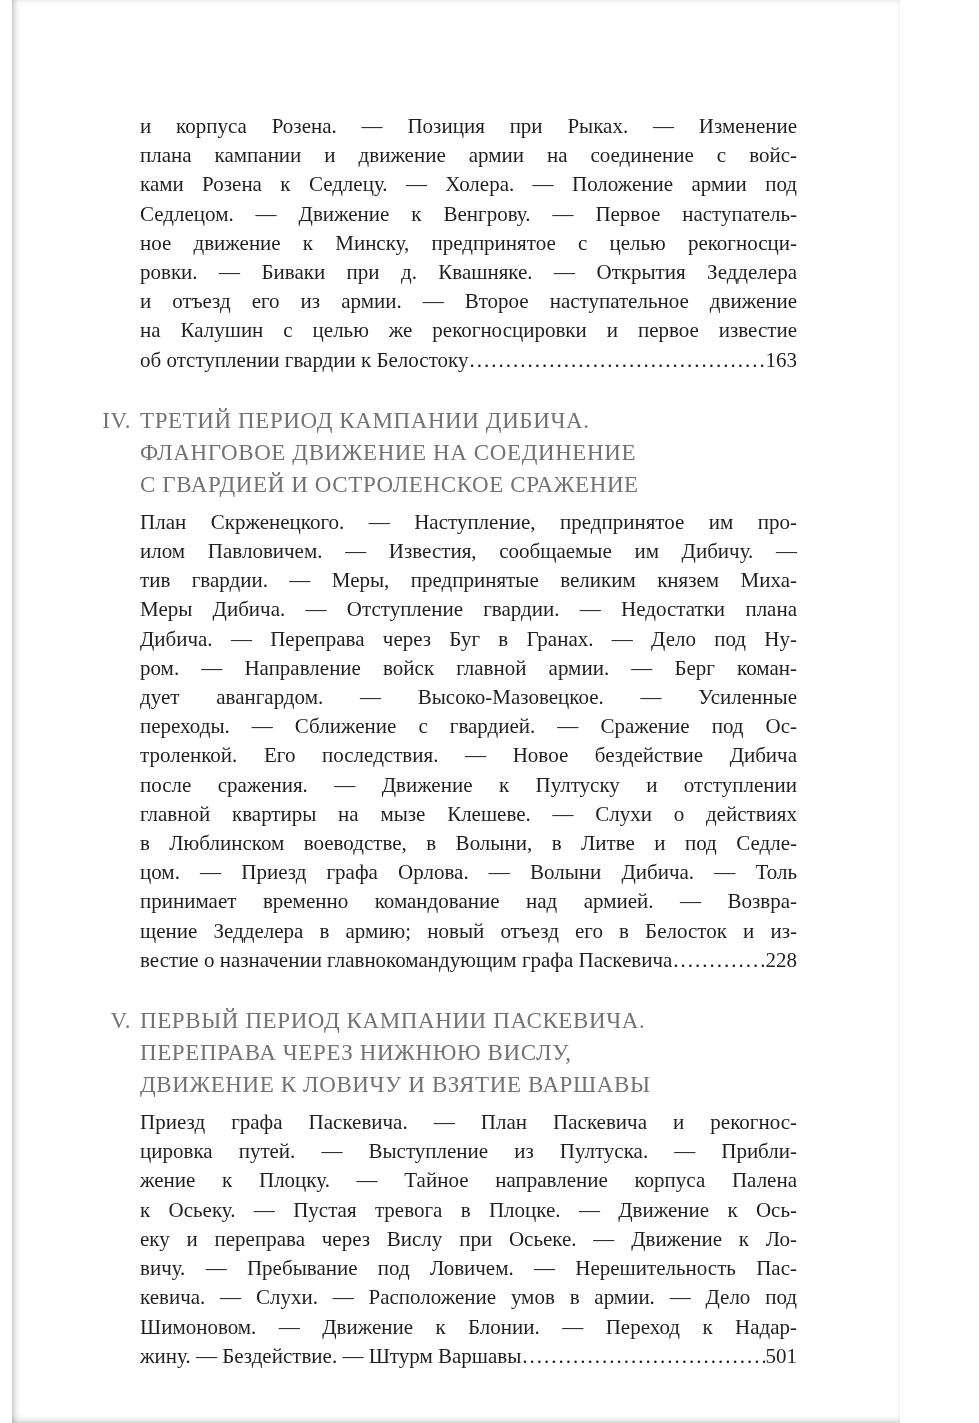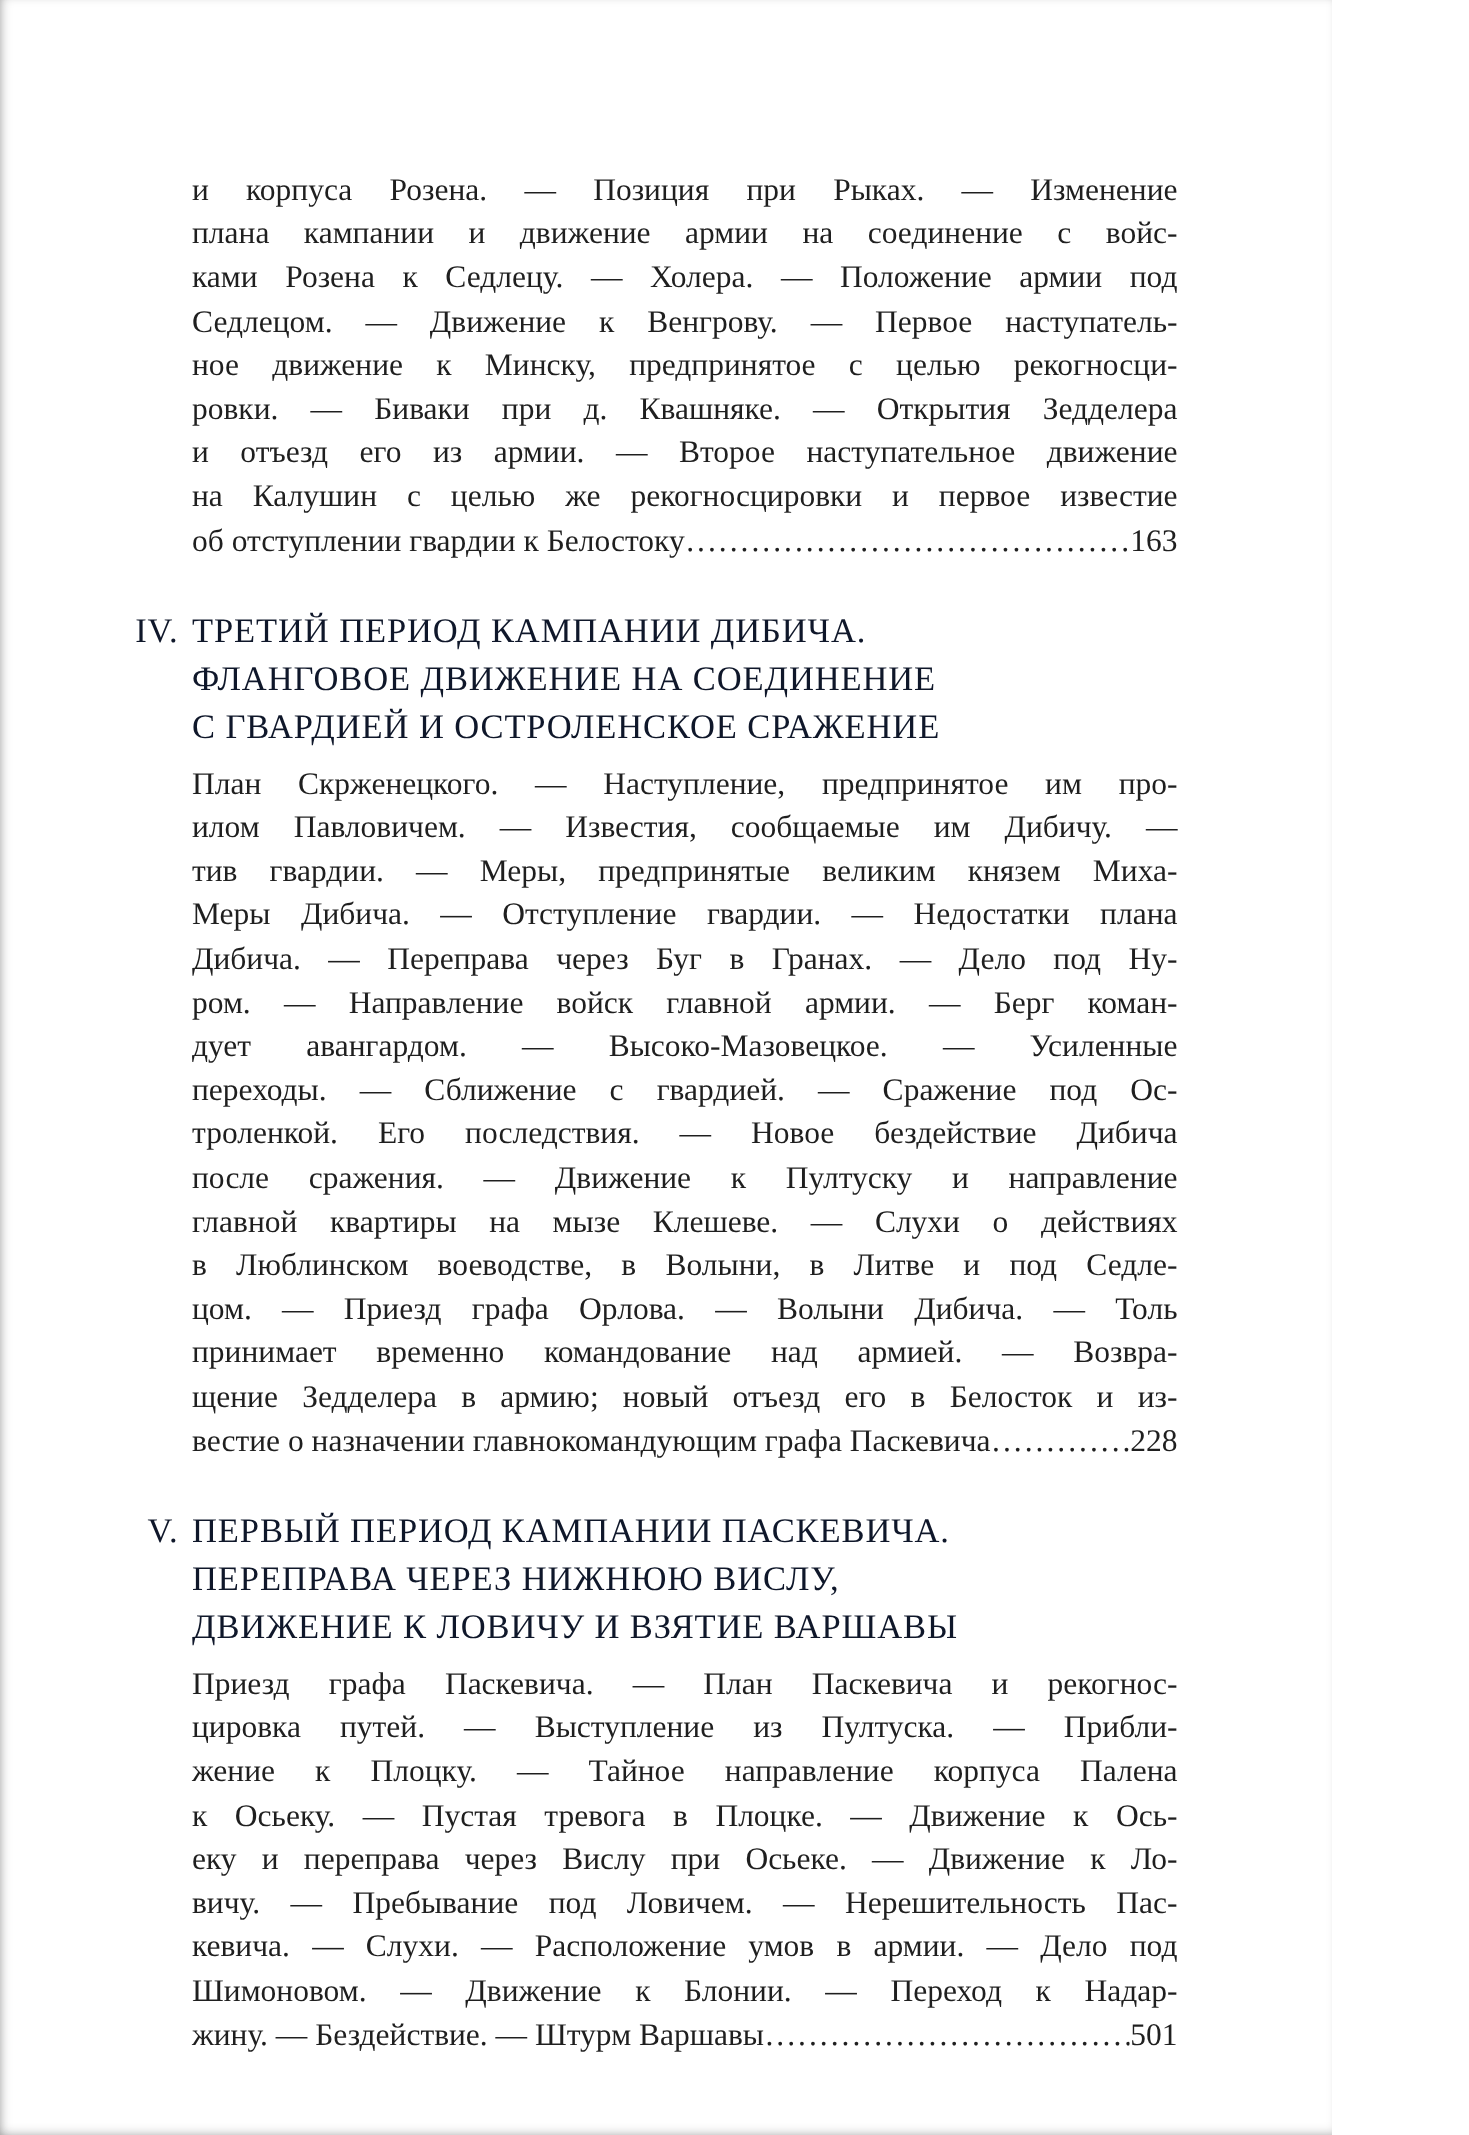--- a/index.html
+++ b/index.html
@@ -12,30 +12,31 @@
   }
   .page {
     position: relative;
     width: 888px;
     height: 1423px;
     background: #ffffff;
     color: #1f1f1f;
     padding: 112px 103px 16px 128px;
     box-shadow: inset 4px 0 8px -4px rgba(0,0,0,.35),
                 inset 0 -4px 8px -4px rgba(0,0,0,.22);
+    margin-left: 12px;
   }
   .entry { position: relative; }
   .entry.section { margin-top: 30px; }
   .heading {
     position: relative;
     font-size: 23px;
     line-height: 32px;
     letter-spacing: 0.6px;
     margin-bottom: 7px;
-    color: #0f172a;
+    color: #737373;
   }
   .roman {
     position: absolute;
     right: 100%;
     top: 0;
     padding-right: 9px;
     white-space: nowrap;
   }
   .body {
     font-size: 21px;
@@ -98,21 +99,21 @@
     <div class="body">
       <div class="bline">План Скрженецкого. — Наступление, предпринятое им про-</div>
       <div class="bline">илом Павловичем. — Известия, сообщаемые им Дибичу. —</div>
       <div class="bline">тив гвардии. — Меры, предпринятые великим князем Миха-</div>
       <div class="bline">Меры Дибича. — Отступление гвардии. — Недостатки плана</div>
       <div class="bline">Дибича. — Переправа через Буг в Гранах. — Дело под Ну-</div>
       <div class="bline">ром. — Направление войск главной армии. — Берг коман-</div>
       <div class="bline">дует авангардом. — Высоко-Мазовецкое. — Усиленные</div>
       <div class="bline">переходы. — Сближение с гвардией. — Сражение под Ос-</div>
       <div class="bline">троленкой. Его последствия. — Новое бездействие Дибича</div>
-      <div class="bline">после сражения. — Движение к Пултуску и направление</div>
+      <div class="bline">после сражения. — Движение к Пултуску и отступлении</div>
       <div class="bline">главной квартиры на мызе Клешеве. — Слухи о действиях</div>
       <div class="bline">в Люблинском воеводстве, в Волыни, в Литве и под Седле-</div>
       <div class="bline">цом. — Приезд графа Орлова. — Волыни Дибича. — Толь</div>
       <div class="bline">принимает временно командование над армией. — Возвра-</div>
       <div class="bline">щение Зедделера в армию; новый отъезд его в Белосток и из-</div>
       <div class="lastline">
         <span class="ltext">вестие о назначении главнокомандующим графа Паскевича</span>
         <span class="dots"></span>
         <span class="pnum">228</span>
       </div>

